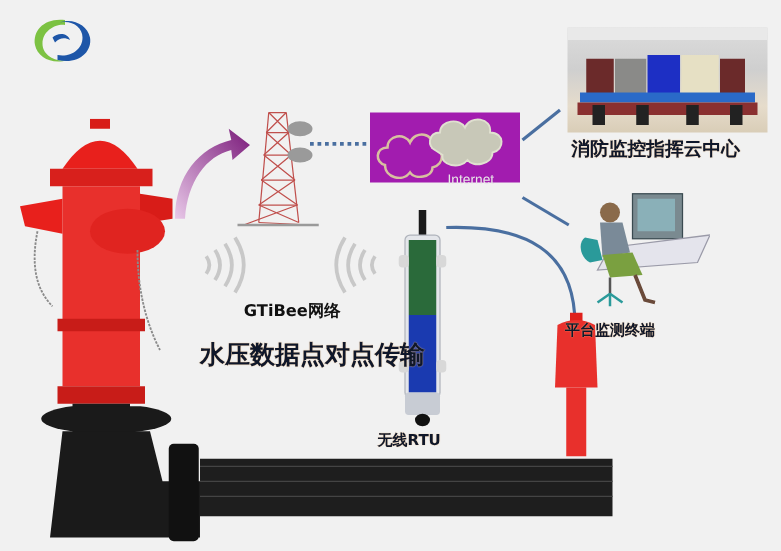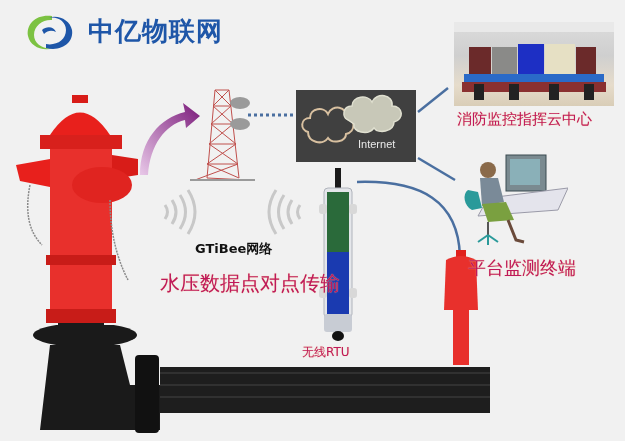--- a/index.html
+++ b/index.html
@@ -4,48 +4,47 @@
   <style>
     html, body { margin:0; padding:0; }
     body {
       width:625px; height:441px; overflow:hidden;
       background:#f1f1f1;
       font-family:"DejaVu Sans", sans-serif;
       position:relative;
     }
     .abs { position:absolute; }
     .label-orange {
-      color:#be185d; font-weight:normal; white-space:nowrap;
+      color:#0f172a; font-weight:bold; white-space:nowrap;
       text-shadow:0 0 1px #f7c48a;
     }
     .label-black {
       color:#111; font-weight:bold; white-space:nowrap; font-size:13px;
     }
     .internet-box {
-      left:296px; top:90px; width:120px; height:72px; background:#404040;
+      left:296px; top:90px; width:120px; height:56px; background:#a21caf;
     }
     .internet-text {
       color:#e8e8e8; font-size:11px; font-family:"Liberation Sans", sans-serif;
     }
     .photo {
       left:454px; top:22px; width:160px; height:84px;
       background:linear-gradient(180deg,#dcdcdc 0%,#cfcfcf 40%,#e6dccb 75%,#d9cdb7 100%);
       overflow:hidden;
     }
   </style>
 </head>
 <body>
 
 <div class="abs" style="left:22px;top:8px;width:240px;height:48px;">
   <svg class="abs" style="left:0;top:2px;" width="56" height="44" viewBox="0 0 56 44">
     <path d="M30 6 C14 4 4 14 6 26 C8 36 20 42 32 38 C22 40 12 34 12 25 C12 15 22 9 30 10 Z" fill="#7cc242"></path>
     <path d="M24 38 C40 42 52 32 50 20 C48 10 36 4 26 8 C36 6 44 12 44 20 C44 30 34 36 24 34 Z" fill="#1e56a8"></path>
     <path d="M20 20 C24 16 32 16 34 22 C30 20 26 20 22 24 Z" fill="#1e56a8"></path>
   </svg>
-  <div class="abs" style="left:66px;top:6px;font-size:26px;font-weight:bold;color:#1e56a8;letter-spacing:1px;white-space:nowrap;">中亿物联网</div>
 </div>
 
 <div class="abs photo">
   <div class="abs" style="left:0;top:0;width:160px;height:10px;background:#e9e9e9;"></div>
   <div class="abs" style="left:15px;top:25px;width:22px;height:28px;background:#6b2a2a;"></div>
   <div class="abs" style="left:38px;top:25px;width:25px;height:28px;background:#8a8a88;"></div>
   <div class="abs" style="left:64px;top:22px;width:26px;height:32px;background:#1d2fc4;"></div>
   <div class="abs" style="left:91px;top:22px;width:30px;height:32px;background:#e6e0c4;"></div>
   <div class="abs" style="left:122px;top:25px;width:20px;height:28px;background:#6b2a2a;"></div>
   <div class="abs" style="left:10px;top:52px;width:140px;height:8px;background:#2a6ac8;"></div>
@@ -124,21 +123,21 @@
       <line x1="30" y1="85" x2="30" y2="95"></line>
     </g>
   <path d="M50 70 L58 90 L66 92" stroke="#6a4a3a" stroke-width="3" fill="none"></path>
 </svg>
 
 <svg class="abs" style="left:436px;top:250px;" width="50" height="120" viewBox="0 0 50 120">
   <rect x="20" y="0" width="10" height="8" fill="#e0201c"></rect>
   <path d="M10 10 Q25 2 40 10 L42 60 L8 60 Z" fill="#e8302c"></path>
   <rect x="17" y="60" width="16" height="55" fill="#e8302c"></rect>
 </svg>
-<div class="abs label-orange" style="left:468px;top:256px;font-size:18px;">平台监测终端</div>
+<div class="abs label-orange" style="left:452px;top:256px;font-size:12px;">平台监测终端</div>
 
 <svg class="abs" style="left:316px;top:168px;" width="44" height="178" viewBox="0 0 44 178">
   <rect x="19" y="0" width="6" height="22" fill="#1a1a1a"></rect>
   <rect x="8" y="20" width="28" height="130" rx="4" fill="#e4e6ea" stroke="#b0b4bc"></rect>
   <rect x="11" y="24" width="22" height="60" fill="#2a6a3a"></rect>
   <rect x="11" y="84" width="22" height="62" fill="#1a3ab0"></rect>
   <rect x="3" y="36" width="8" height="10" rx="3" fill="#d8d8d8"></rect>
   <rect x="33" y="36" width="8" height="10" rx="3" fill="#d8d8d8"></rect>
   <rect x="3" y="120" width="8" height="10" rx="3" fill="#d8d8d8"></rect>
   <rect x="33" y="120" width="8" height="10" rx="3" fill="#d8d8d8"></rect>

